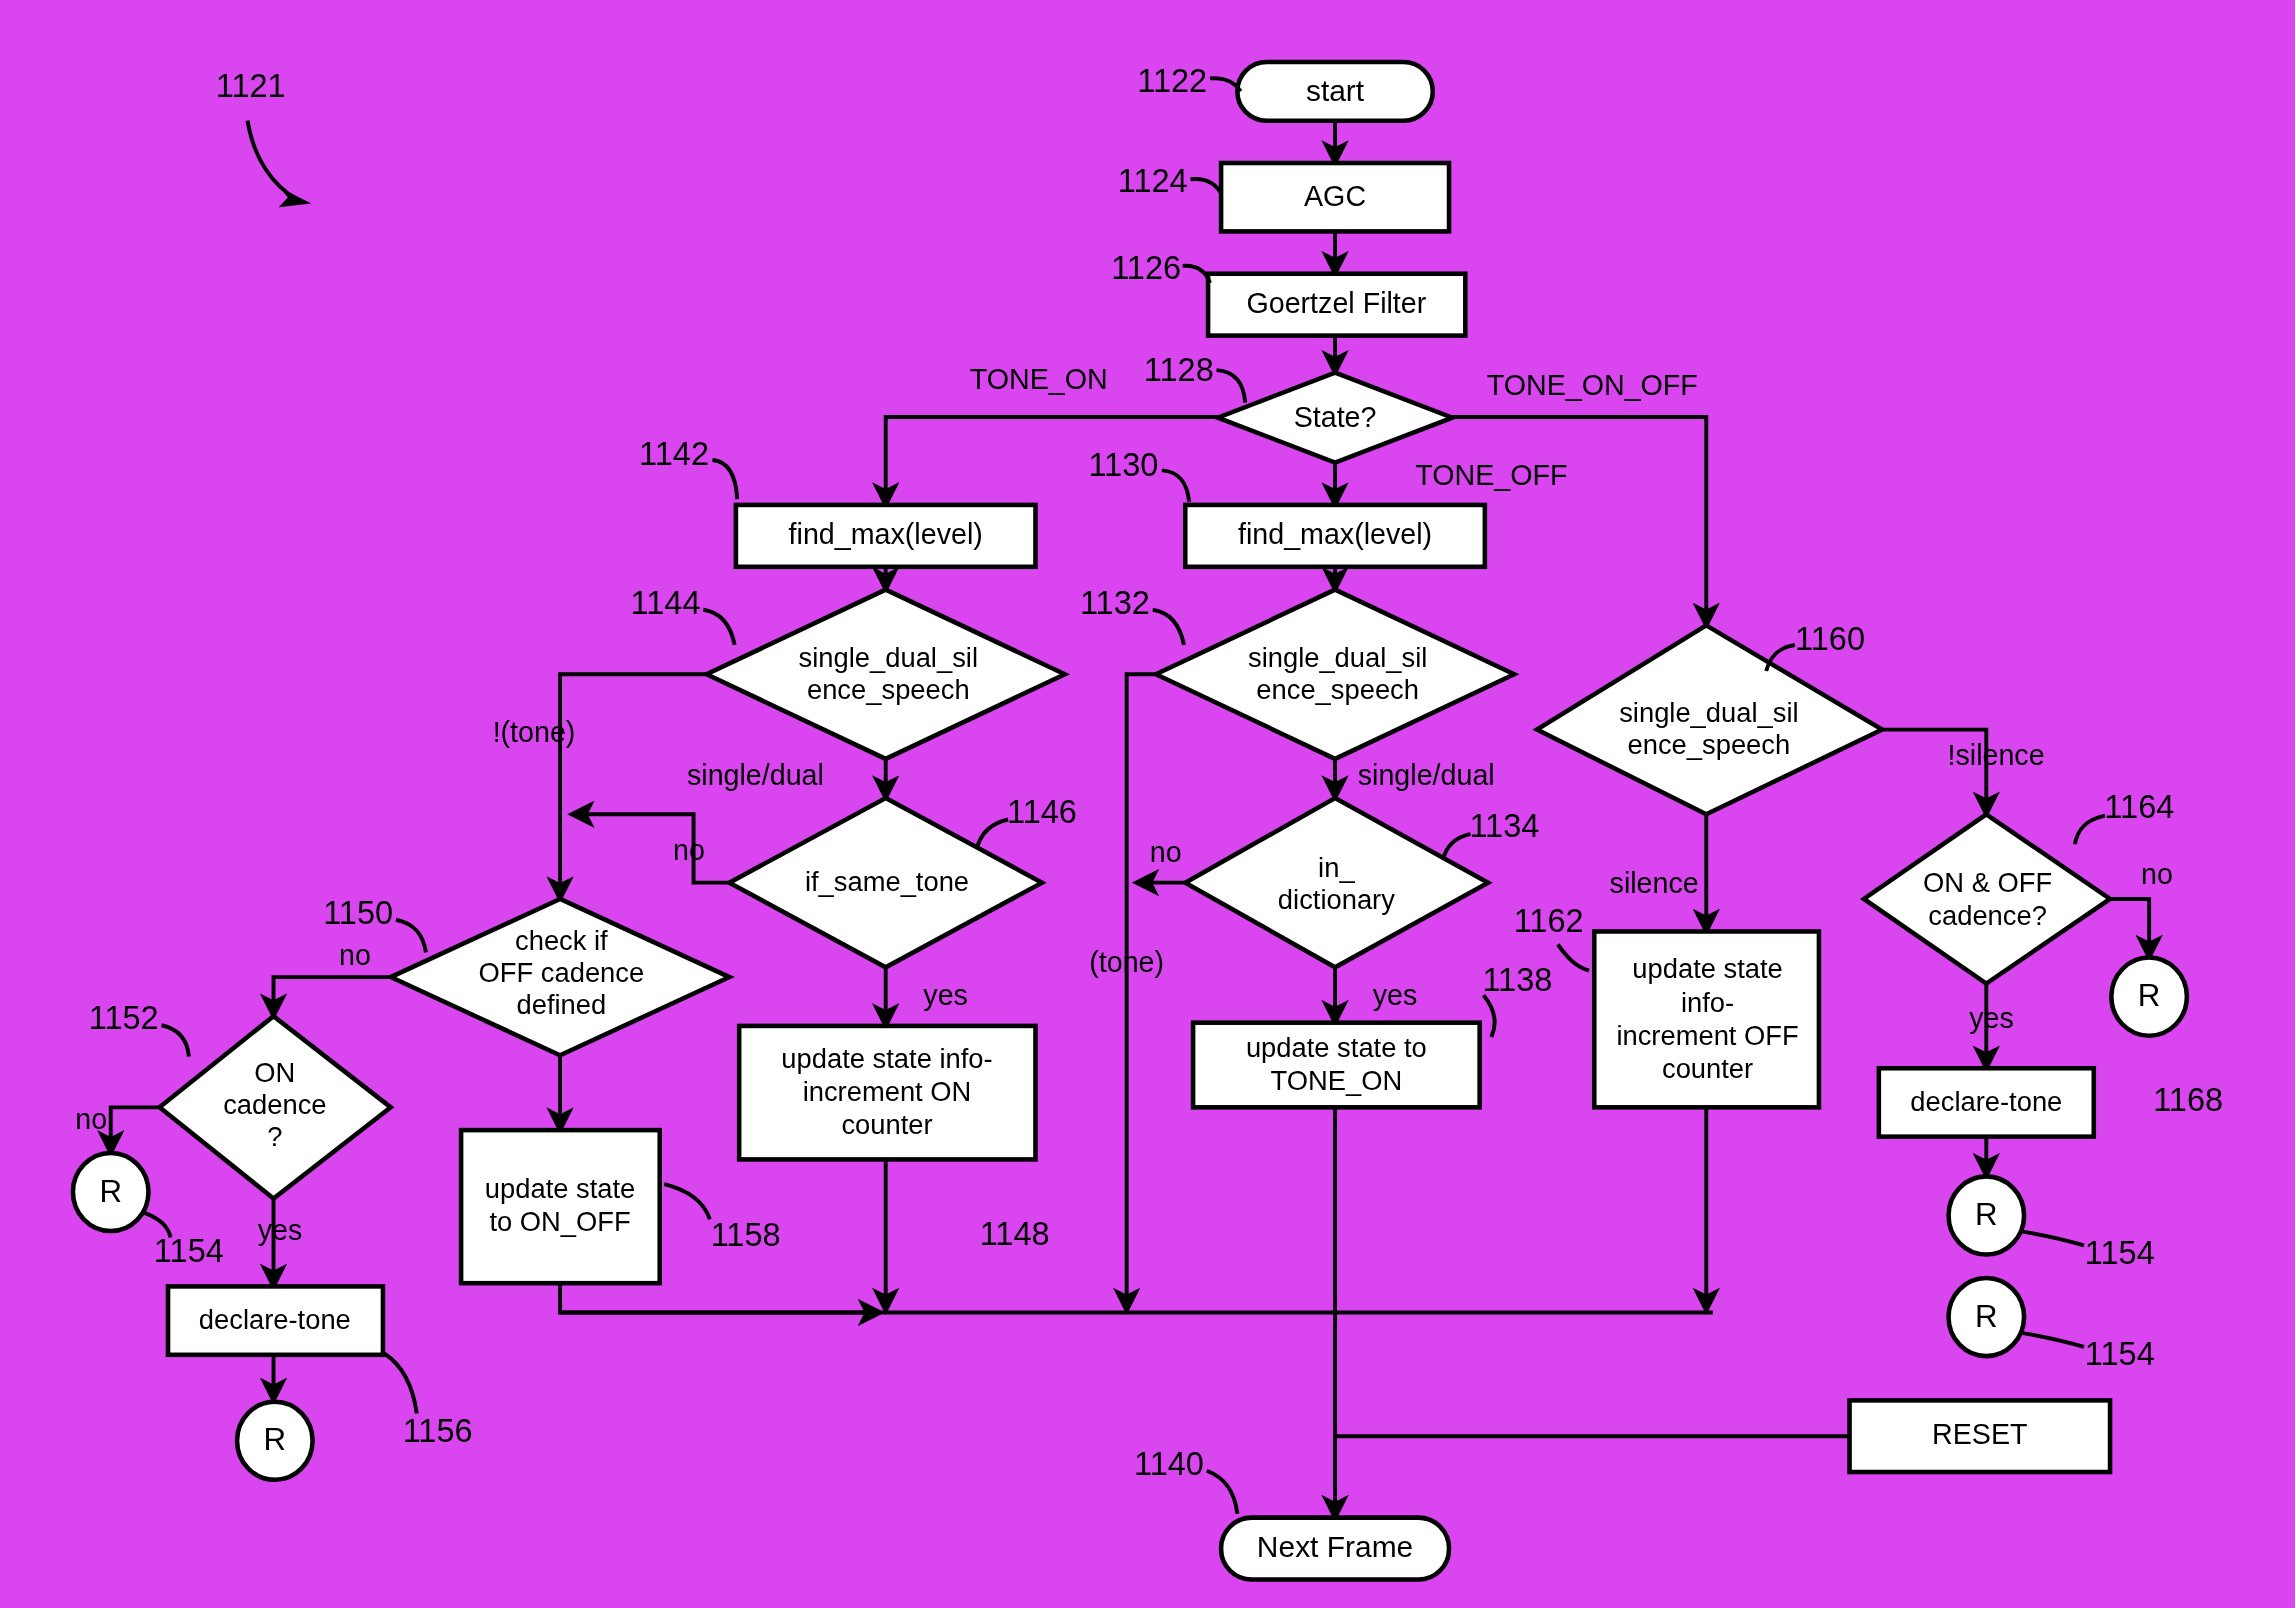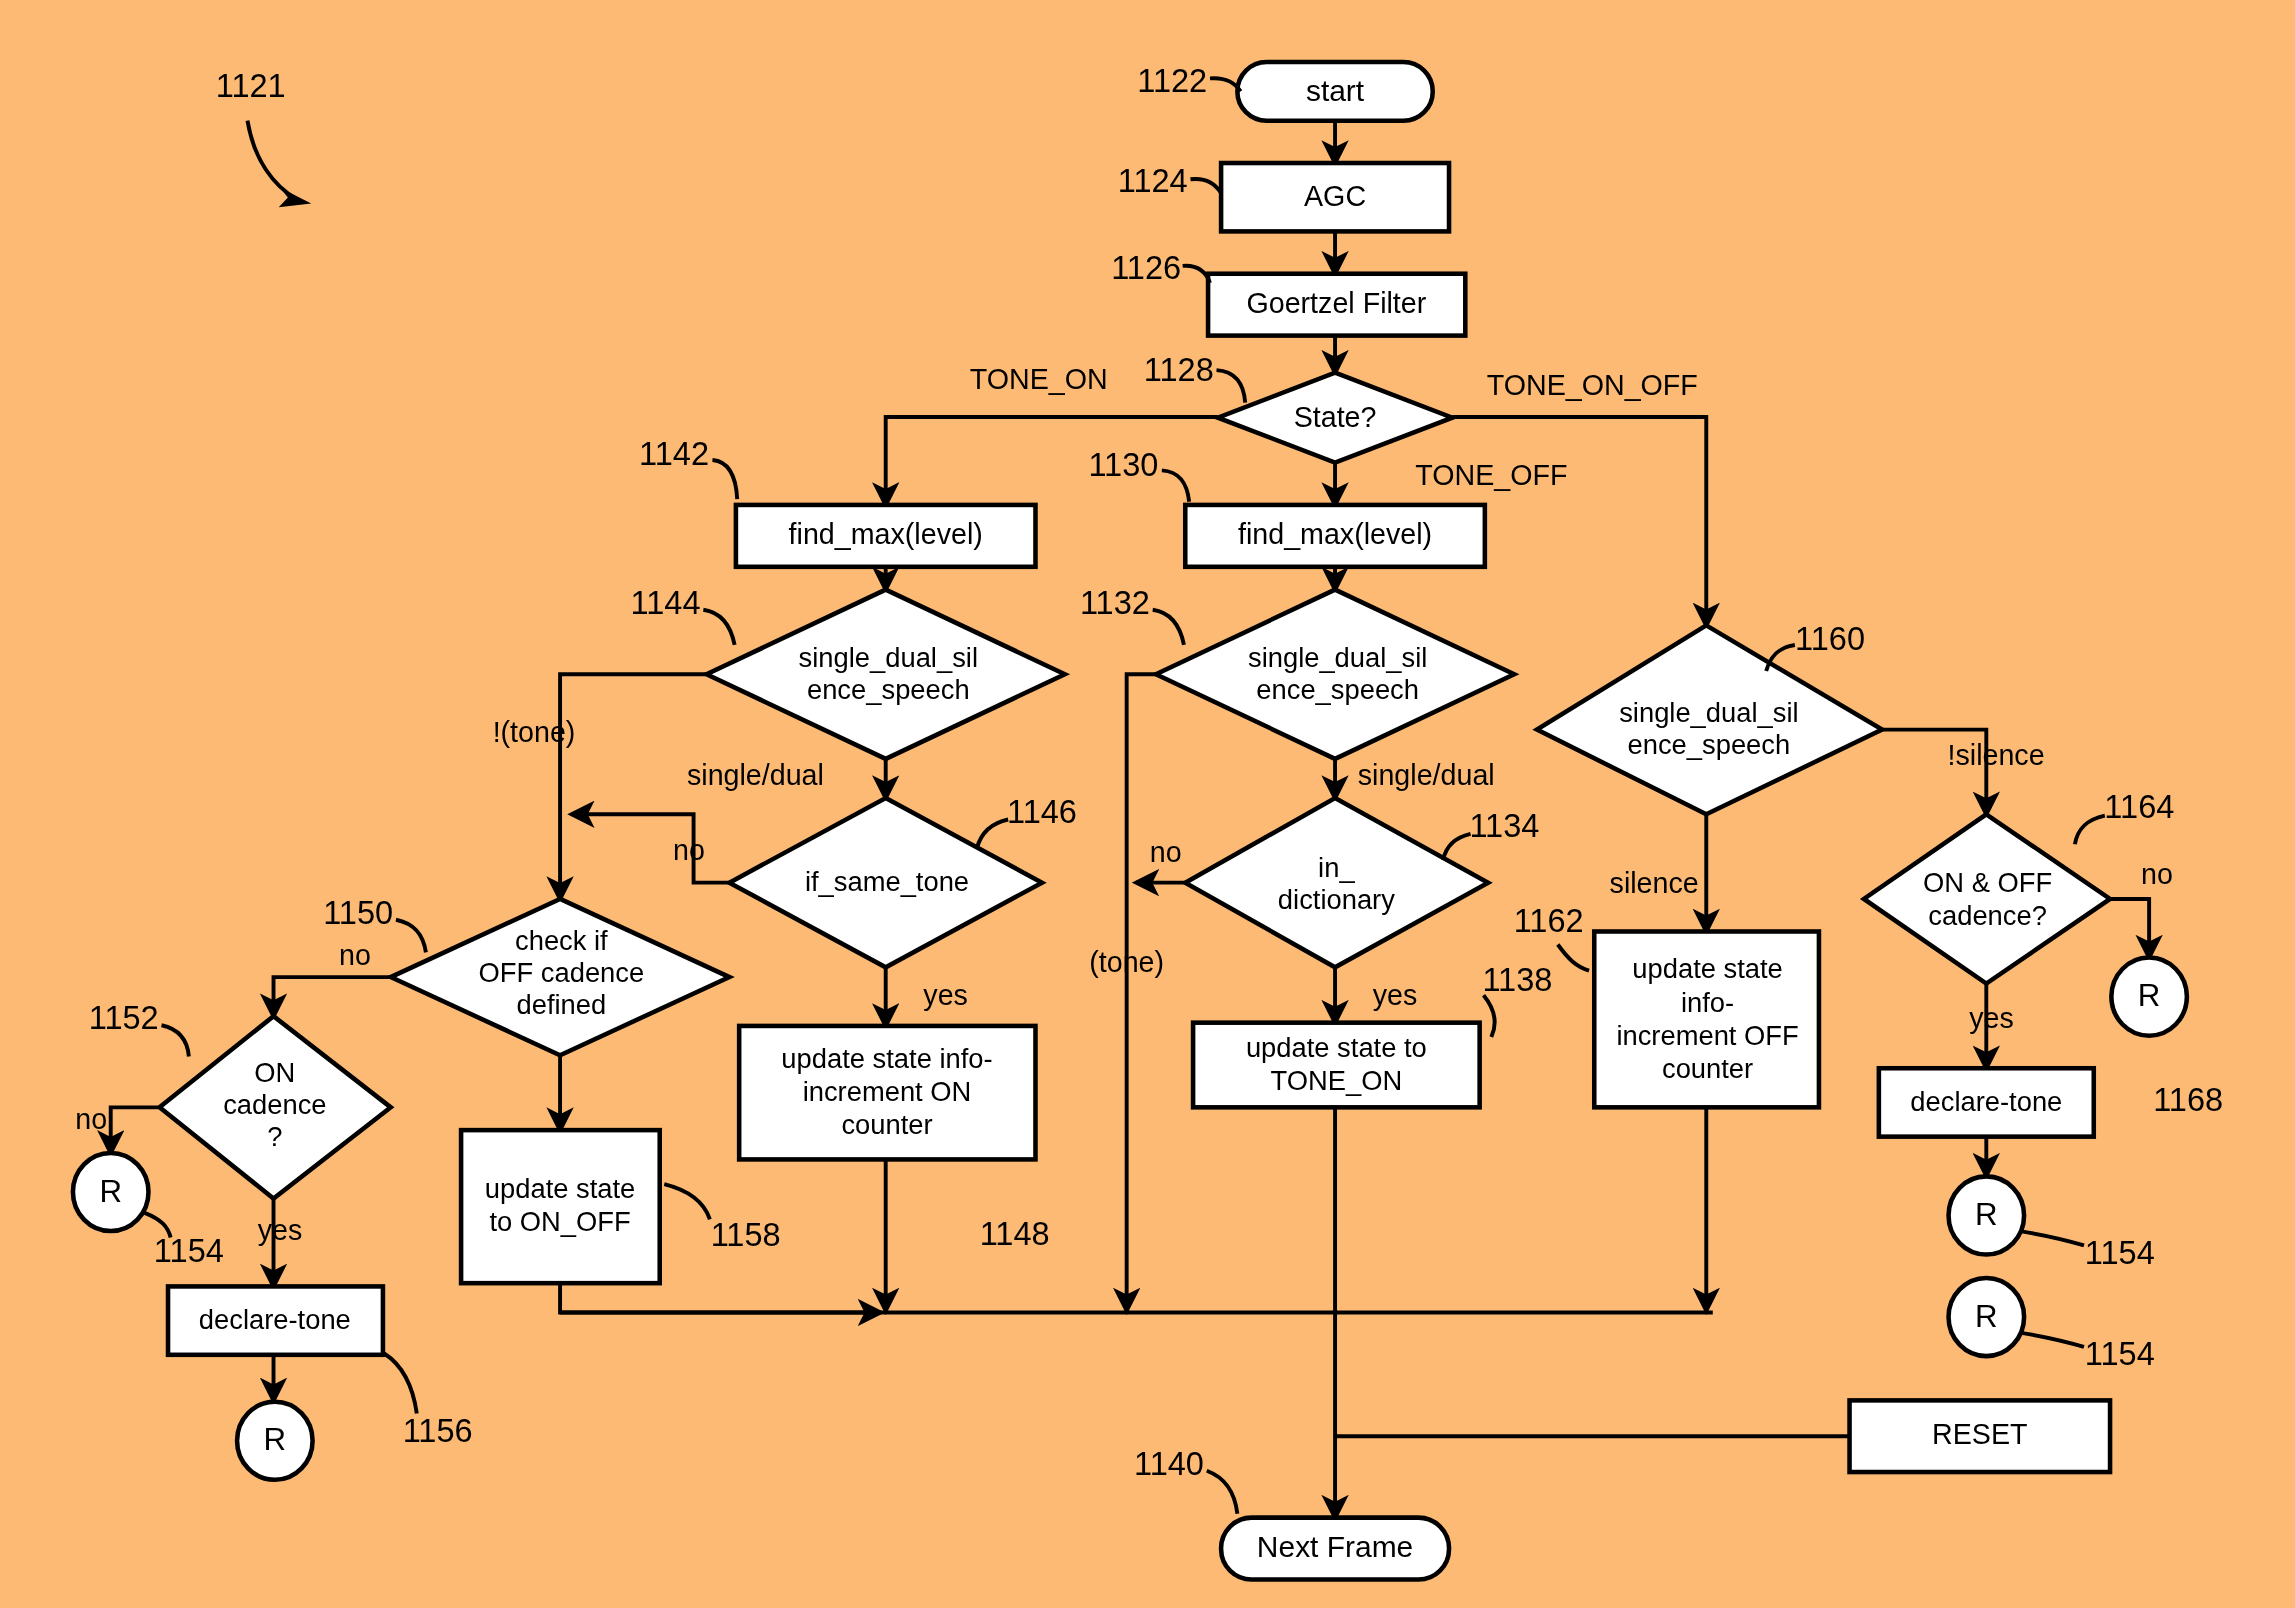--- a/index.html
+++ b/index.html
@@ -4,21 +4,21 @@
 <style>
   html, body {
     margin: 0;
     padding: 0;
     background: #ffffff;
   }
   #page {
     position: relative;
     width: 2295px;
     height: 1609px;
-    background: #fdba74;
+    background: #d946ef;
     overflow: hidden;
     font-family: "Liberation Sans", sans-serif;
   }
   svg#flow {
     position: absolute;
     top: 0; left: 0;
     width: 2295px;
     height: 1609px;
   }
   .shape-fill { fill: #ffffff; stroke: #000000; stroke-width: 7; }

